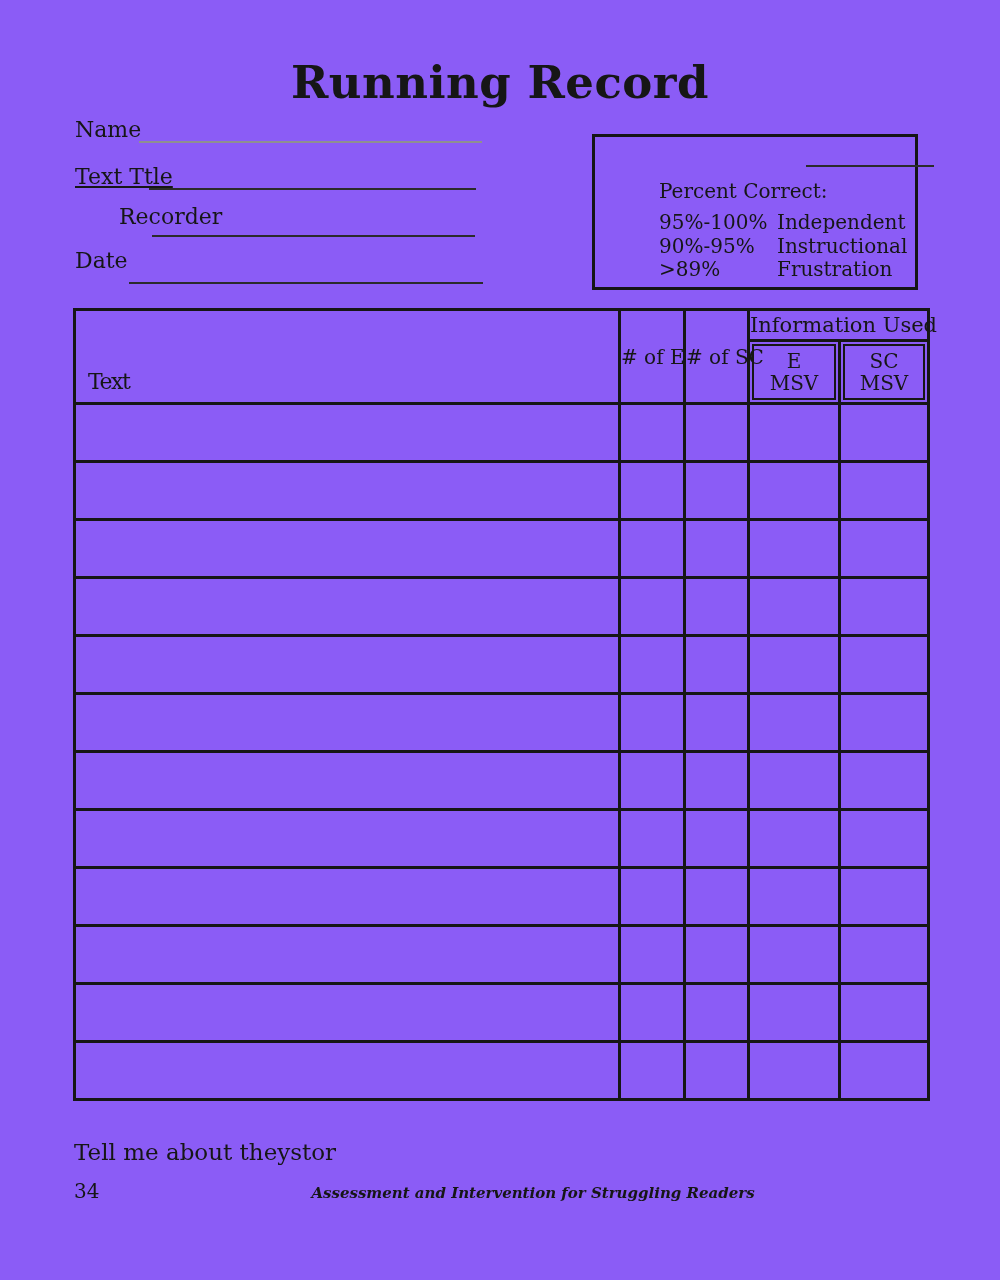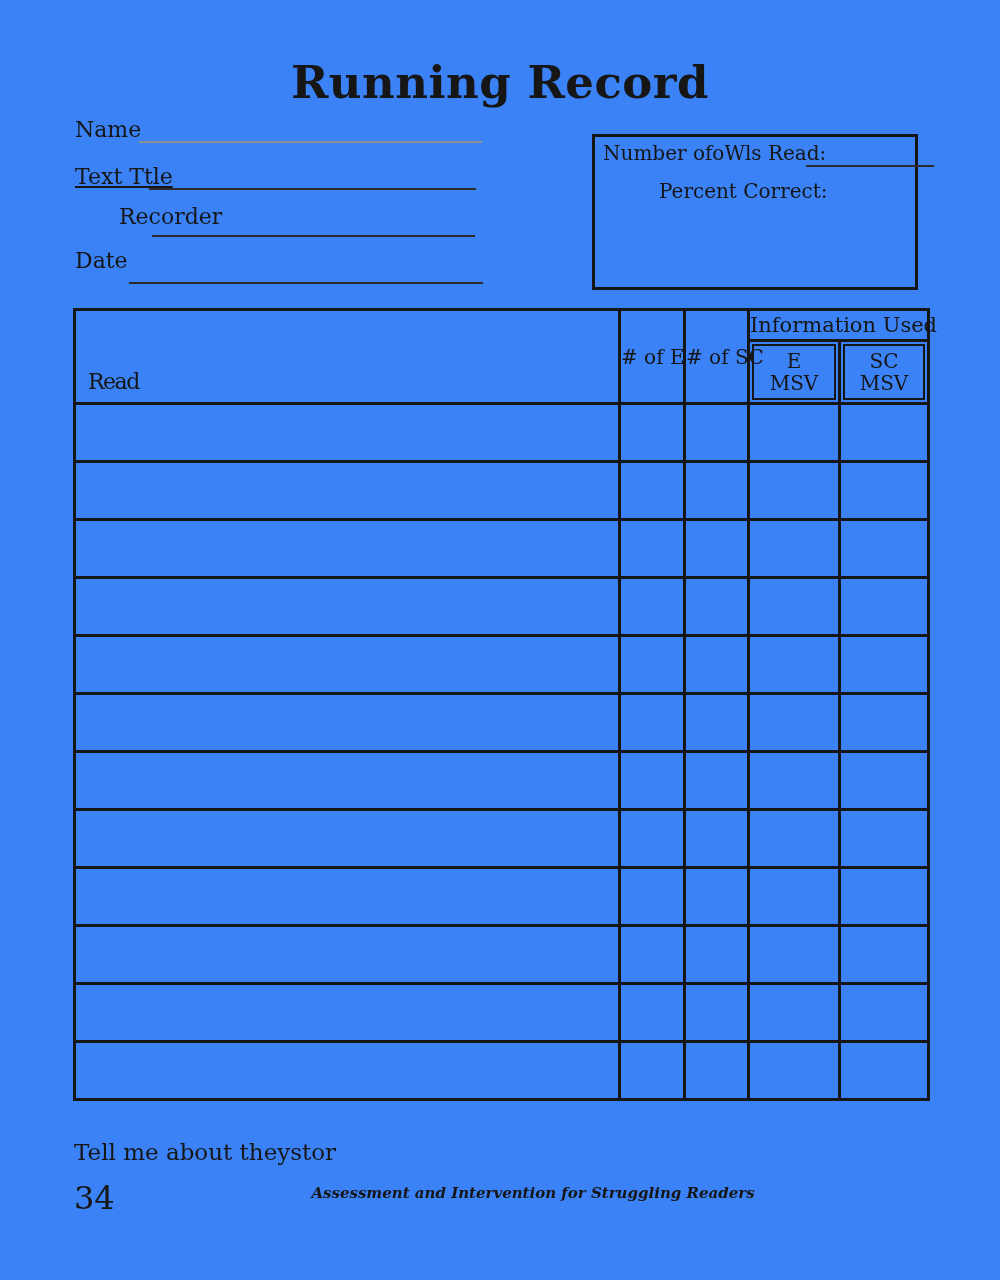--- a/index.html
+++ b/index.html
@@ -1,20 +1,20 @@
 <!DOCTYPE html>
 <html><head>
 <meta charset="utf-8">
 <style>
   html,body{margin:0;padding:0;background:#e8e8e8;}
   .page{
     position:relative;
     width:1000px;height:1280px;
     margin:0 auto;
-    background:#3b82f6;
+    background:#8b5cf6;
     font-family:"DejaVu Serif","Liberation Serif",serif;
     color:#161616;
     overflow:hidden;
   }
   .abs{position:absolute;}
   
   .title{
     left:0;top:56px;width:1000px;
     text-align:center;
     font-size:45px;font-weight:bold;
@@ -64,21 +64,21 @@
   .record-table td.msv-hdr{position:relative;height:60px;}
   .msv-inner{
     position:absolute;top:2px;left:2px;right:2px;bottom:2px;
     border:2px solid #161616;
     display:flex;flex-direction:column;align-items:center;justify-content:center;
     font-size:20px;line-height:22px;
   }
   .record-table tbody tr{height:58px;}
   
   .prompt{left:74px;top:1139px;font-size:23px;}
-  .page-num{left:74px;top:1179px;font-size:32px;}
+  .page-num{left:74px;top:1179px;font-size:20px;}
   .book-title{left:0;top:1184px;width:1066px;text-align:center;font-size:15px;font-style:italic;font-weight:bold;}
   .copyright{left:786px;top:1184px;font-size:15.5px;font-weight:bold;}
 </style>
 </head>
 <body>
 
 <div class="page">
 
   <div class="abs title">Running Record</div>
 
@@ -88,36 +88,46 @@
   <div class="abs field-label" style="left:75px;top:164px;text-decoration:underline;">Text Ttle</div>
   <div class="abs rule" style="left:149px;top:188px;width:327px;"></div>
 
   <div class="abs field-label" style="left:75px;top:204px;margin-left:44px;">Recorder</div>
   <div class="abs rule" style="left:152px;top:235px;width:323px;"></div>
 
   <div class="abs field-label" style="left:75px;top:248px;">Date</div>
   <div class="abs rule" style="left:129px;top:282px;width:354px;"></div>
 
   <div class="abs score-box">
-    <div class="abs words">Number ofoWls Read:</div>
     <div class="abs words-rule"></div>
     <div class="abs percent">Percent Correct:</div>
+    <div class="abs levels">
+      <div>
+        <span class="range">95%-100%</span><span>Independent</span>
+      </div>
+      <div>
+        <span class="range">90%-95%</span><span>Instructional</span>
+      </div>
+      <div>
+        <span class="range">&gt;89%</span><span>Frustration</span>
+      </div>
+    </div>
   </div>
 
   <table class="record-table">
     <colgroup>
       <col style="width:545px">
       <col style="width:65px">
       <col style="width:64px">
       <col style="width:91px">
       <col style="width:89px">
     </colgroup>
     <thead>
       <tr>
-        <td class="text-hdr" rowspan="2">Read</td>
+        <td class="text-hdr" rowspan="2">Text</td>
         <td class="count-hdr pad-e" rowspan="2"><span># of E</span></td>
         <td class="count-hdr pad-sc" rowspan="2"><span># of SC</span></td>
         <td class="info-hdr" colspan="2">Information Used</td>
       </tr>
       <tr>
         <td class="msv-hdr">
           <div class="msv-inner">
             <span>E</span>
             <span>MSV</span>
           </div>

